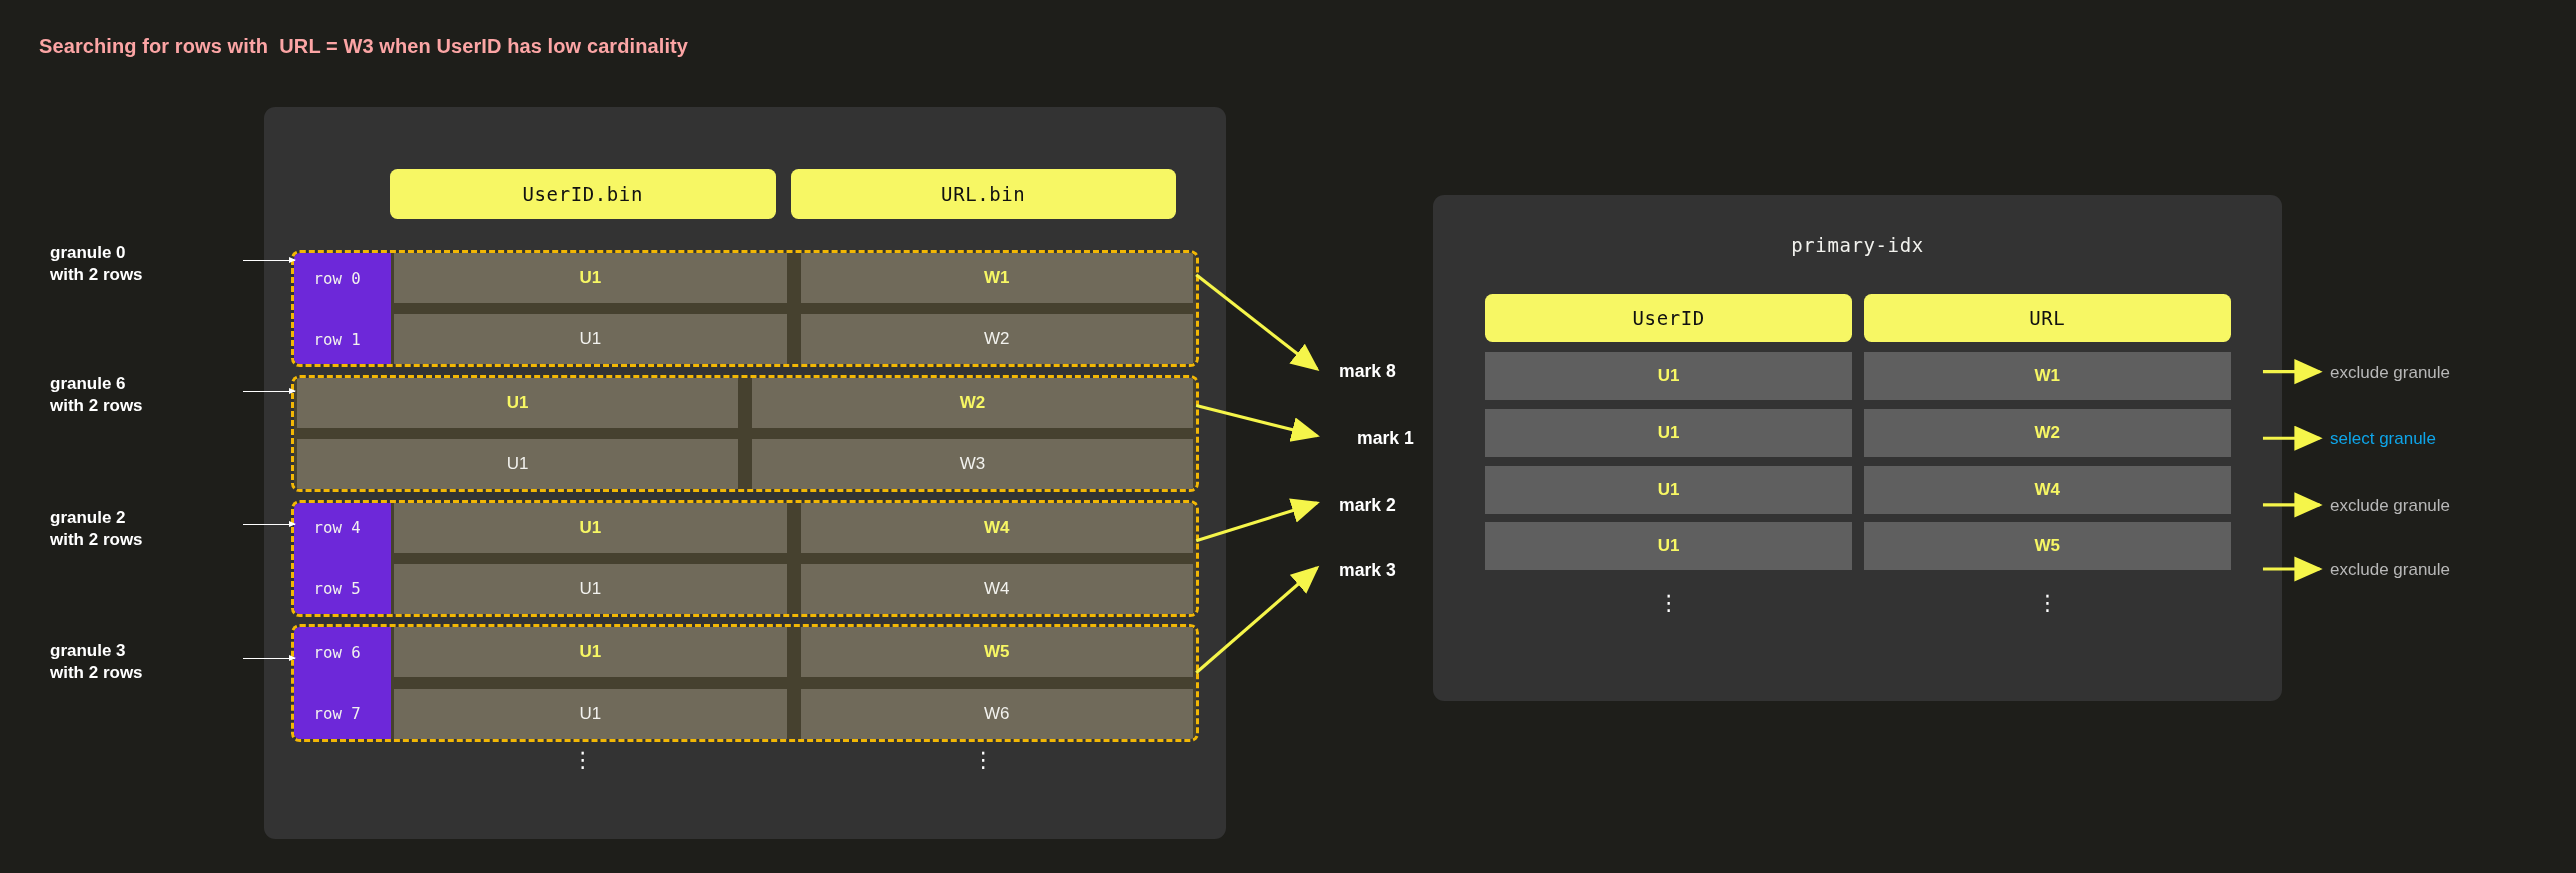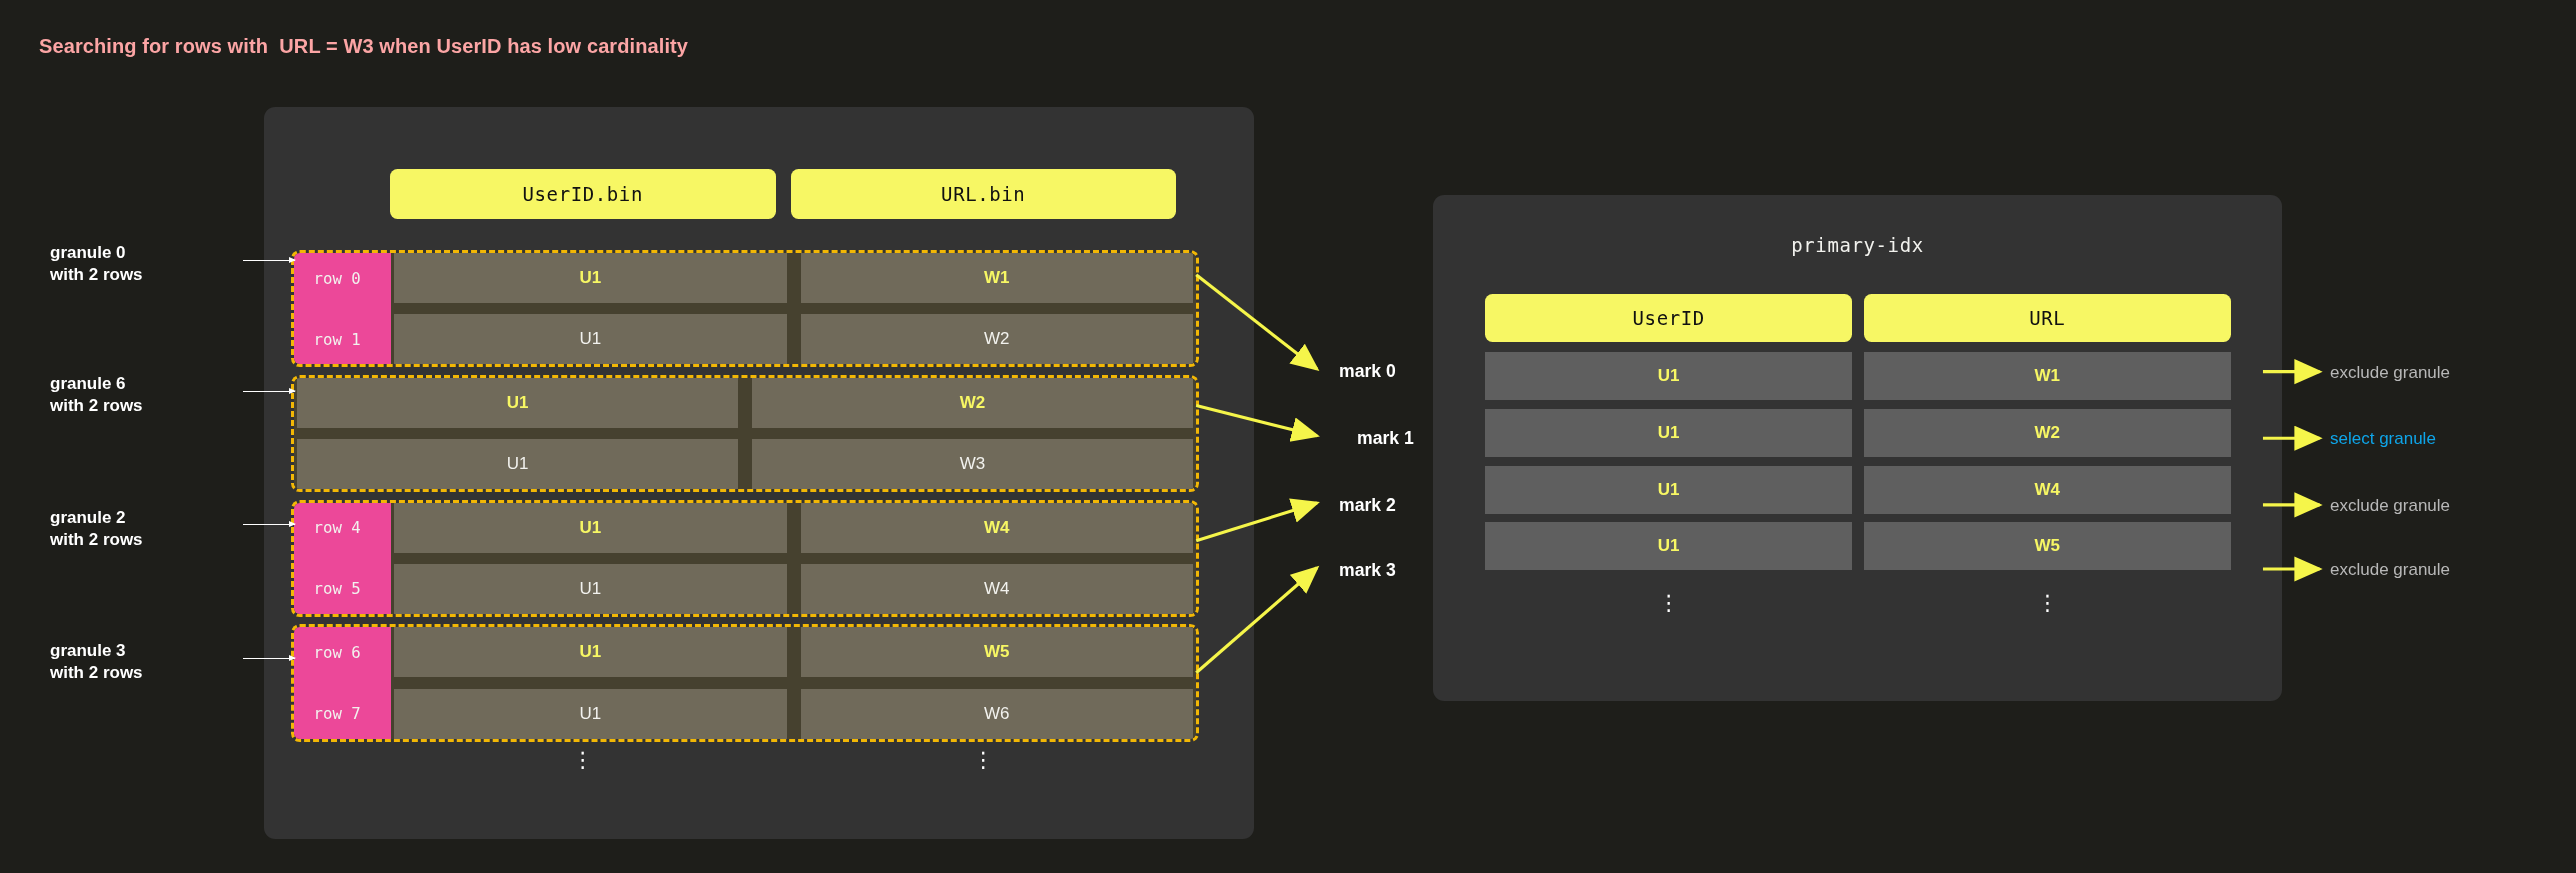--- a/index.html
+++ b/index.html
@@ -21,21 +21,20 @@
     white-space:pre;
   }
 
   
   #parts-panel{
     position:absolute;
     left:264px; top:107px;
     width:962px; height:732px;
     background:#333333;
     border-radius:11.3px;
-    padding-left:28px;
   }
   #parts-head{
     position:absolute;
     left:126px; top:62px;
     width:786px; height:50px;
     display:flex; gap:15px;
   }
   .col-head{
     flex:1;
     background:#f7f764;
@@ -58,21 +57,21 @@
     padding:0;
     margin-bottom:7.5px;
     box-sizing:border-box;
     overflow:hidden;
   }
   .granule-rows{
     display:flex;
   }
   .row-label-col{
     width:97px;
-    background:#ec4899;
+    background:#6d28d9;
     display:flex; flex-direction:column;
   }
   .row-label{
     height:50px;
     display:flex; align-items:center;
     padding-left:19.5px;
     box-sizing:border-box;
     color:#f2f2ee;
     font-family:"DejaVu Sans Mono", monospace;
     font-size:15.7px;
@@ -325,21 +324,21 @@
   <div>with 2 rows</div>
 </div>
 <div class="caption-arrow" style="left:243px; top:524px; width:52px;"></div>
 
 <div class="granule-caption" style="left:50px; top:640px;">
   <div>granule 3</div>
   <div>with 2 rows</div>
 </div>
 <div class="caption-arrow" style="left:243px; top:658px; width:52px;"></div>
 
-<div class="mark-label" style="left:1339px; top:361px;">mark 0</div>
+<div class="mark-label" style="left:1339px; top:361px;">mark 8</div>
 <div class="mark-label" style="left:1357px; top:428px;">mark 1</div>
 <div class="mark-label" style="left:1339px; top:495px;">mark 2</div>
 <div class="mark-label" style="left:1339px; top:560px;">mark 3</div>
 
 <div id="idx-panel">
   <div id="idx-title">primary-idx</div>
 
   <div id="idx-head">
     <div class="col-head">UserID</div>
     <div class="col-head">URL</div>

